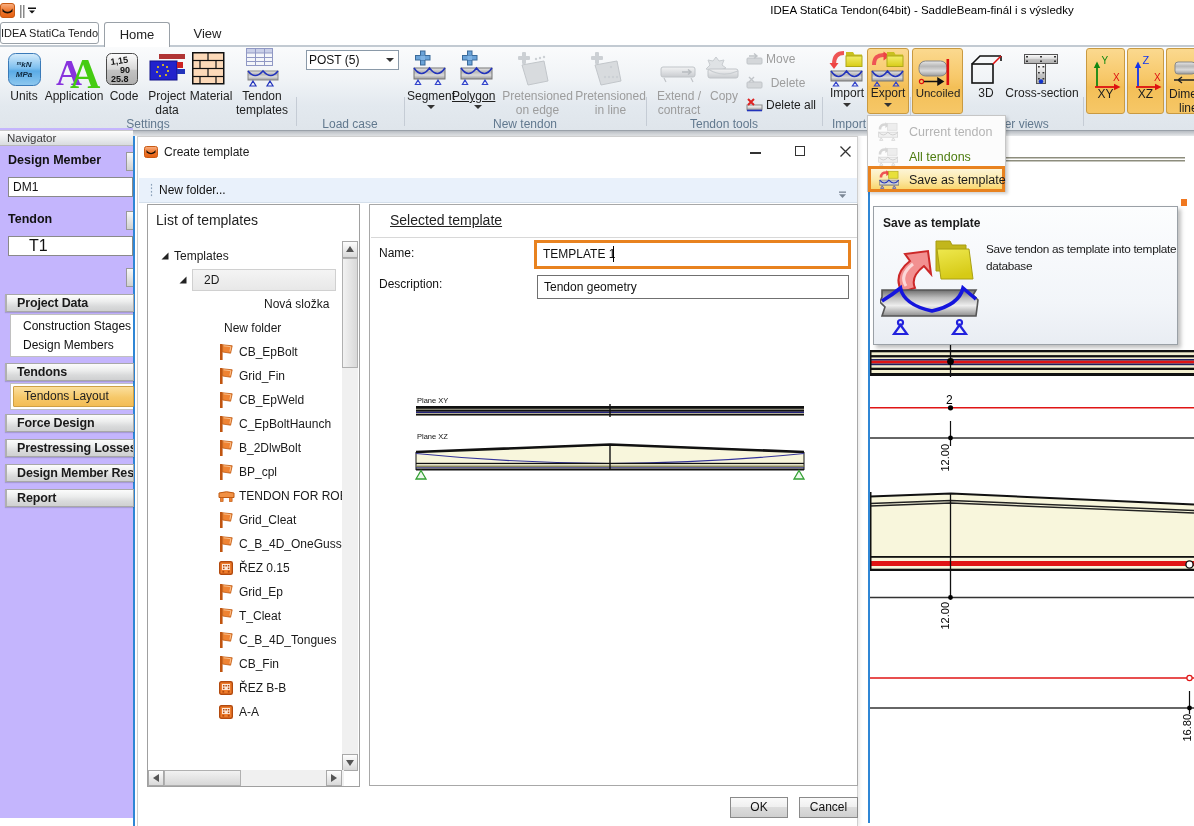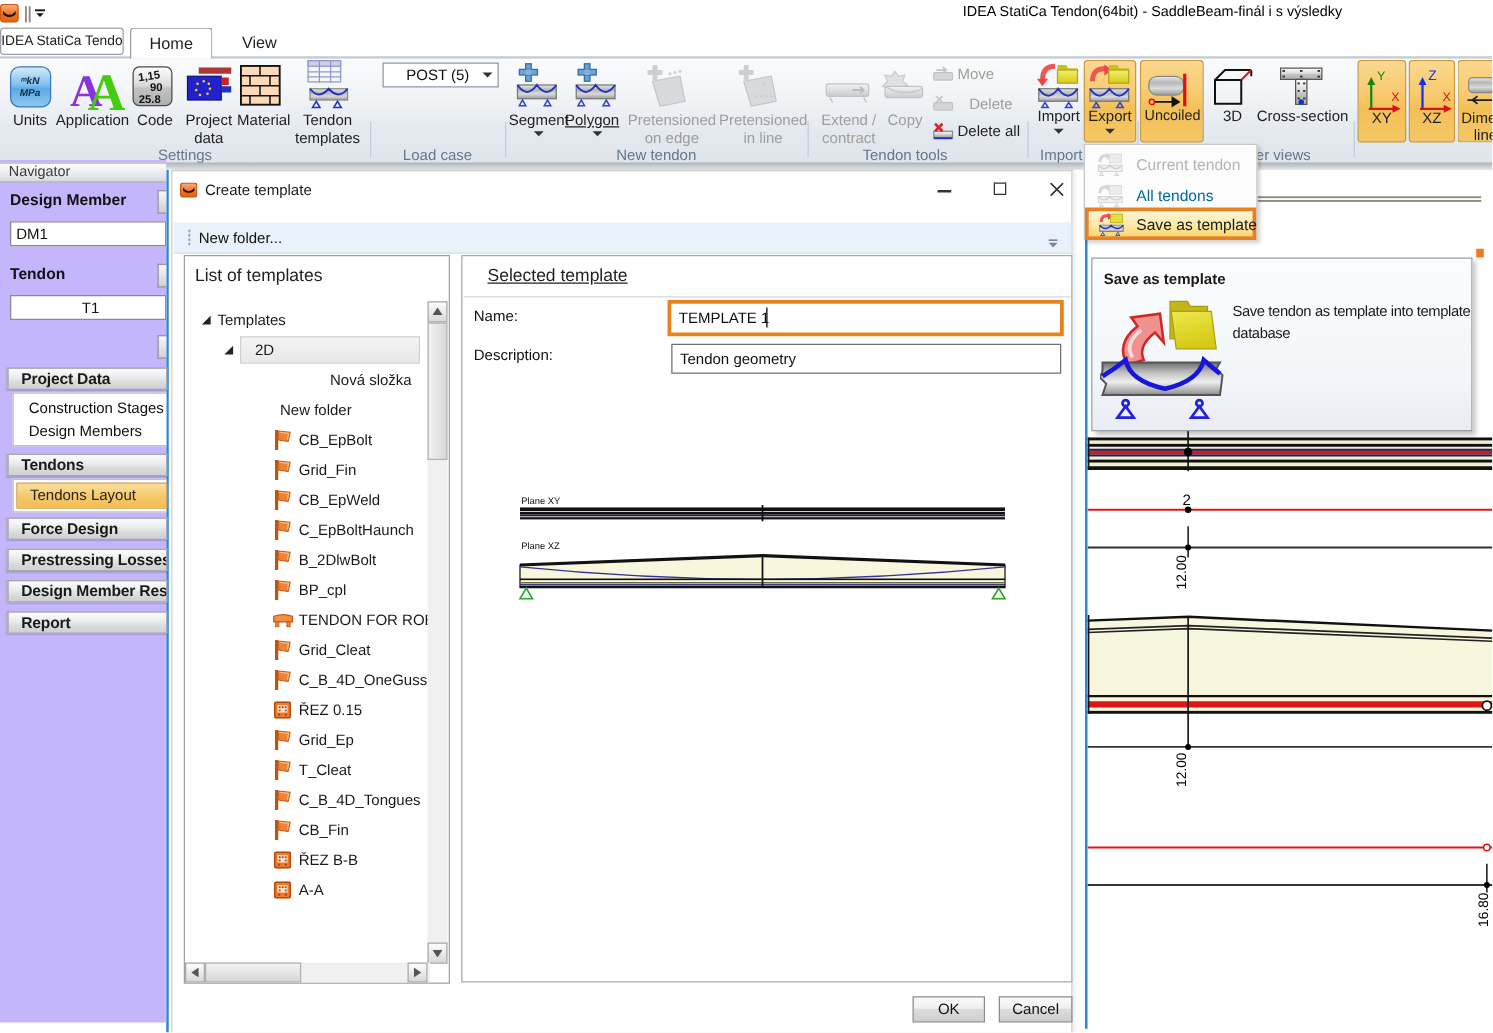--- a/index.html
+++ b/index.html
@@ -79,36 +79,36 @@
 <div class="btnlabel" style="left:143px;top:89px;width:48px;">Project<br>data</div>
 <div class="btnlabel" style="left:183px;top:89px;width:56px;">Material</div>
 <div class="btnlabel" style="left:234px;top:89px;width:56px;">Tendon<br>templates</div>
 <div class="btnlabel" style="left:405px;top:89px;width:52px;">Segment</div>
 <div class="btnlabel" style="left:452px;top:89px;width:32px;text-decoration:underline;">Polygon</div>
 <div class="btnlabel greylabel" style="left:495px;top:89px;width:85px;">Pretensioned<br>on edge</div>
 <div class="btnlabel greylabel" style="left:568px;top:89px;width:85px;">Pretensioned<br>in line</div>
 <div class="btnlabel greylabel" style="left:650px;top:89px;width:58px;">Extend /<br>contract</div>
 <div class="btnlabel greylabel" style="left:700px;top:89px;width:48px;">Copy</div>
 <div class="btnlabel greylabel" style="left:766px;top:52px;width:44px;text-align:left;">Move</div>
-<div class="btnlabel greylabel" style="left:766px;top:76px;width:44px;text-align:right;">Delete</div>
+<div class="btnlabel greylabel" style="left:766px;top:76px;width:44px;text-align:center;">Delete</div>
 <div class="btnlabel" style="left:766px;top:98px;width:60px;text-align:left;">Delete all</div>
 <div class="btnlabel" style="left:823px;top:86px;width:48px;">Import</div>
 <div class="btnlabel" style="left:864px;top:86px;width:48px;">Export</div>
 <div class="btnlabel" style="left:914px;top:87px;width:48px;font-size:11.5px;">Uncoiled</div>
 <div class="btnlabel" style="left:966px;top:86px;width:40px;">3D</div>
 <div class="btnlabel" style="left:1000px;top:86px;width:84px;">Cross-section</div>
 <div class="btnlabel" style="left:1086px;top:87px;width:39px;">XY</div>
 <div class="btnlabel" style="left:1127px;top:87px;width:37px;">XZ</div>
 <div class="btnlabel" style="left:1166px;top:87px;width:40px;text-align:left;padding-left:3px;">Dime<br><span style="padding-left:10px;">line</span></div>
 <div class="ddarrow" style="left:427px;top:105px;"></div>
 <div class="ddarrow" style="left:474px;top:105px;"></div>
 <div class="ddarrow" style="left:843px;top:103px;"></div>
 <div class="ddarrow" style="left:884px;top:103px;"></div>
 
-<div class="abs" style="left:306px;top:50px;width:93px;height:20px;background:#fff;border:1px solid #8a99a8;font-size:12px;color:#111;line-height:18px;padding-left:18px;">POST (5)</div>
+<div class="abs" style="left:306px;top:50px;width:93px;height:20px;background:#fff;border:1px solid #8a99a8;font-size:12px;color:#111;line-height:18px;padding-left:2px;">POST (5)</div>
 <div class="ddarrow" style="left:386px;top:58px;border-left-width:4px;border-right-width:4px;"></div>
 
 <svg class="abs" style="left:0;top:47px;" width="1194" height="83" viewBox="0 0 1194 83">
 <defs>
   <linearGradient id="blu" x1="0" y1="0" x2="0" y2="1">
     <stop offset="0" stop-color="#d6ecfb"></stop>
           <stop offset="0.45" stop-color="#7fc0ef"></stop>
           <stop offset="0.55" stop-color="#5aabe6"></stop>
           <stop offset="1" stop-color="#8ec8ef"></stop>
   </linearGradient>
@@ -341,21 +341,21 @@
 
 <div class="abs" style="left:868px;top:136px;width:2px;height:687px;background:#2f86d5;"></div>
 
 <div class="abs" style="left:0;top:128px;width:133px;height:690px;background:#c4b5fd;">
   <div style="position:absolute;left:0;top:2px;width:133px;height:16px;background:linear-gradient(180deg,#fdfdfd,#e8eaec 60%,#d8dbde);border-top:1px solid #c8c8c8;border-bottom:1px solid #b8b8b8;font-size:11.5px;color:#3a3a3a;padding-left:7px;line-height:15px;">Navigator</div>
   <div style="position:absolute;left:8px;top:25px;font-size:12.5px;font-weight:bold;color:#111;">Design Member</div>
   <div style="position:absolute;left:126px;top:24px;width:7px;height:19px;background:linear-gradient(180deg,#f8f8f8,#d0d0d0);border:1px solid #999;border-right:none;"></div>
   <div style="position:absolute;left:8px;top:49px;width:125px;height:20px;background:#fff;border:1px solid #8a8a8a;font-size:12px;color:#111;line-height:18px;padding-left:4px;">DM1</div>
   <div style="position:absolute;left:8px;top:84px;font-size:12.5px;font-weight:bold;color:#111;">Tendon</div>
   <div style="position:absolute;left:126px;top:83px;width:7px;height:19px;background:linear-gradient(180deg,#f8f8f8,#d0d0d0);border:1px solid #999;border-right:none;"></div>
-  <div style="position:absolute;left:8px;top:108px;width:125px;height:20px;background:#fff;border:1px solid #8a8a8a;font-size:12px;color:#111;line-height:18px;padding-left:4px;text-align:center;">T1</div>
+  <div style="position:absolute;left:8px;top:108px;width:125px;height:20px;background:#fff;border:1px solid #8a8a8a;font-size:16px;color:#111;line-height:18px;padding-left:20px;">T1</div>
   <div style="position:absolute;left:126px;top:140px;width:7px;height:19px;background:linear-gradient(180deg,#f8f8f8,#d0d0d0);border:1px solid #999;border-right:none;"></div>
   <div class="navhdr" style="top:166px;">Project Data</div>
   <div style="position:absolute;left:10px;top:186px;width:123px;height:43px;background:#fff;border:1px solid #c0c0c0;border-right:none;">
     <div style="position:absolute;left:12px;top:4px;font-size:12px;color:#111;">Construction Stages</div>
     <div style="position:absolute;left:12px;top:23px;font-size:12px;color:#111;">Design Members</div>
   </div>
   <div class="navhdr" style="top:235px;">Tendons</div>
   <div style="position:absolute;left:10px;top:255px;width:123px;height:27px;background:#fff;border:1px solid #c0c0c0;border-right:none;">
     <div style="position:absolute;left:2px;top:2px;width:121px;height:21px;background:linear-gradient(180deg,#fbdf9d,#f6c869 55%,#f3bd55);border:1px solid #cfa045;border-radius:1px;font-size:12px;color:#222;line-height:19px;padding-left:10px;">Tendons Layout</div>
   </div>
@@ -680,21 +680,21 @@
   </svg>
   <div style="position:absolute;left:41px;top:9px;font-size:12.5px;color:#b4b4b4;white-space:nowrap;">Current tendon</div>
   <svg style="position:absolute;left:10px;top:31px;" width="21" height="19" viewBox="0 0 33 30" opacity="0.45">
     <path d="M 3 12 Q 3 3 13 4" fill="none" stroke="#aaa" stroke-width="4"></path>
     <path d="M 18 5 l -6.5 -4.5 l 0 9 Z" fill="#aaa"></path>
     <rect x="15" y="2" width="15" height="11" fill="#ddd" stroke="#aaa"></rect>
     <rect x="1" y="16" width="30" height="8" fill="#e2e2e2" stroke="#999"></rect>
     <path d="M 1 16 Q 8.5 25 15.5 16 Q 23.5 25 31 16" fill="none" stroke="#999" stroke-width="1.5"></path>
     <path d="M 5 25 l 2.5 4 l -5 0 Z M 24 25 l 2.5 4 l -5 0 Z" fill="none" stroke="#999" stroke-width="1.2"></path>
   </svg>
-  <div style="position:absolute;left:41px;top:34px;font-size:12.5px;color:#0369a1;">All tendons</div>
+  <div style="position:absolute;left:41px;top:34px;font-size:12.5px;color:#4d7c0f;">All tendons</div>
   <div style="position:absolute;left:0px;top:50px;width:137px;height:26px;border:3px solid #e8821f;background:linear-gradient(180deg,#fdf5d7 0%,#fce9a8 55%,#f9d66e 100%);">
     <svg style="position:absolute;left:8px;top:1px;" width="21" height="19" viewBox="0 0 33 30">
       <path d="M 3 12 Q 3 3 13 4" fill="none" stroke="#ee5555" stroke-width="4"></path>
       <path d="M 18 5 l -6.5 -4.5 l 0 9 Z" fill="#ee4444"></path>
       <rect x="15" y="2" width="15" height="11" fill="#e8e03a" stroke="#b0a818"></rect>
       <rect x="1" y="16" width="30" height="8" fill="url(#beamg)" stroke="#777"></rect>
       <path d="M 1 16 Q 8.5 25 15.5 16 Q 23.5 25 31 16" fill="none" stroke="#2233bb" stroke-width="1.6"></path>
       <path d="M 5 25 l 2.5 4 l -5 0 Z M 24 25 l 2.5 4 l -5 0 Z" fill="none" stroke="#3344cc" stroke-width="1.2"></path>
     </svg>
     <div style="position:absolute;left:38px;top:4px;font-size:12.5px;color:#1a1a1a;white-space:nowrap;">Save as template</div>

